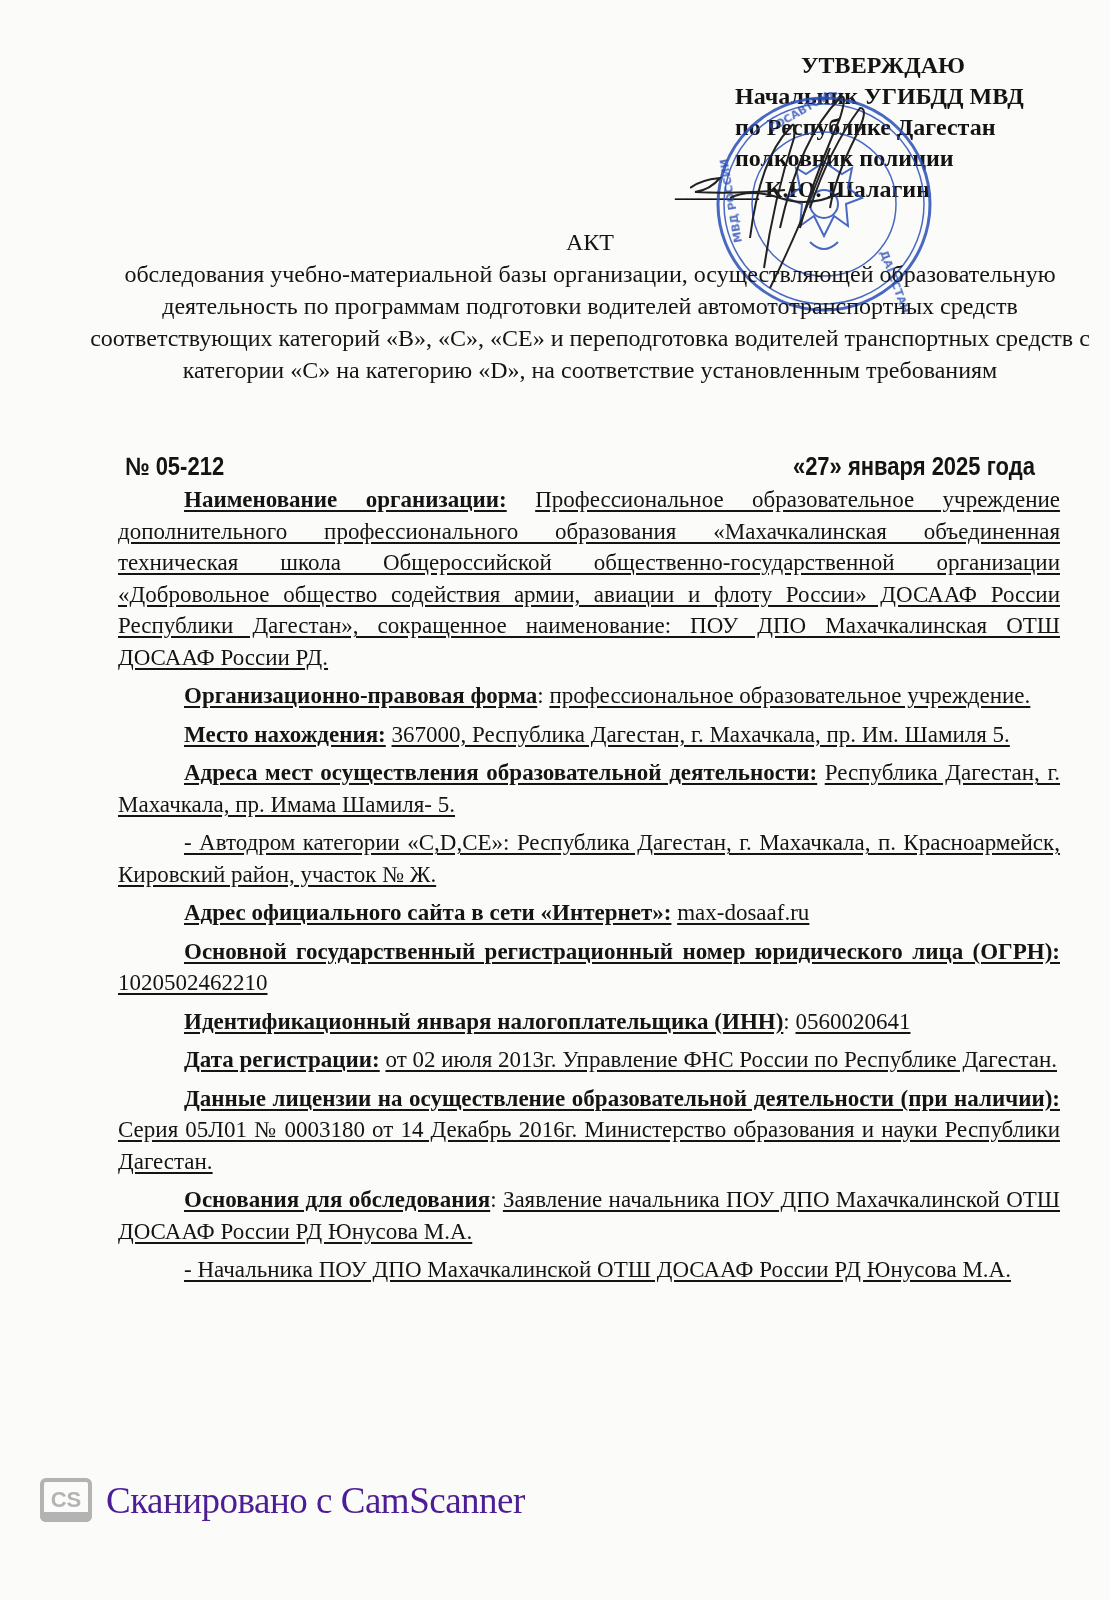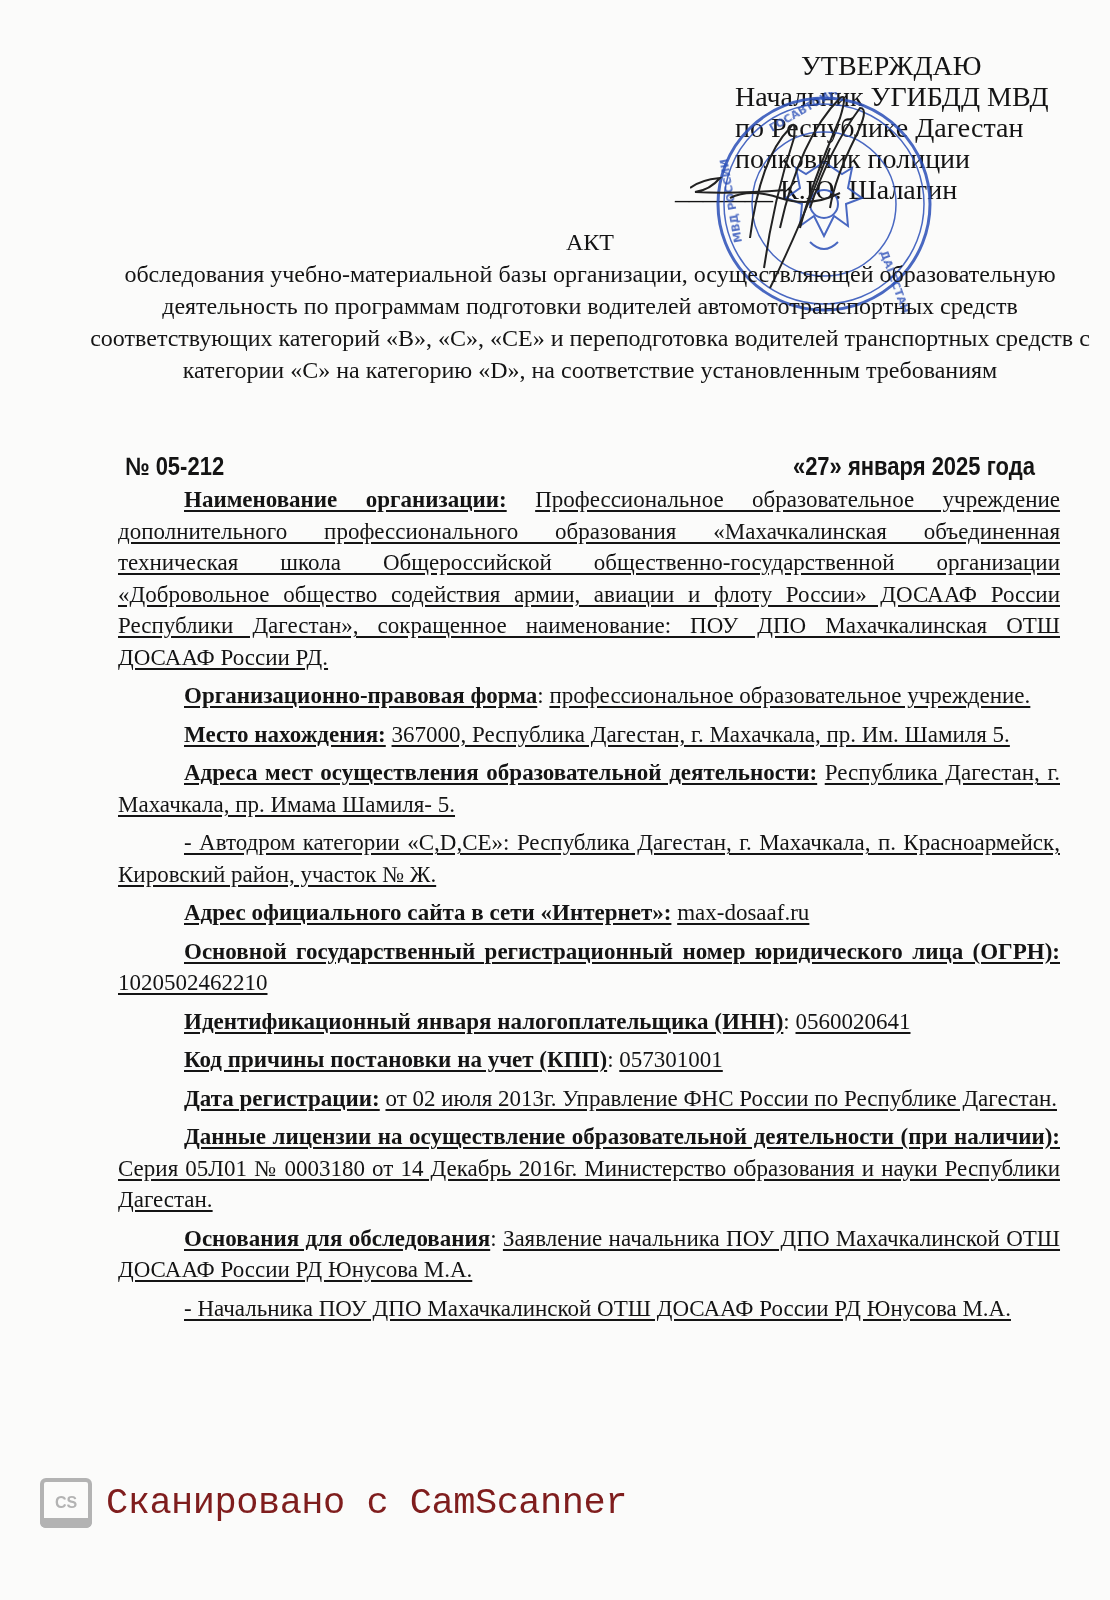--- a/index.html
+++ b/index.html
@@ -5,21 +5,21 @@
   html, body { margin: 0; padding: 0; }
   body {
     width: 1110px; height: 1600px; position: relative; overflow: hidden;
     background: #fbfbfa;
     font-family: "Liberation Serif", "DejaVu Serif", serif;
     color: #141414;
   }
   .page { position: absolute; left: 0; top: 0; width: 1110px; height: 1600px; }
 
   
-  .approve { position: absolute; left: 735px; top: 50px; font-size: 28px; line-height: 31px; }
+  .approve { position: absolute; left: 735px; top: 50px; font-size: 24px; line-height: 31px; font-weight: bold; }
   .approve .line { display: block; white-space: nowrap; }
   .approve .l0 { padding-left: 66px; }
 
   .stamp { position: absolute; left: 712px; top: 92px; width: 225px; height: 225px; pointer-events: none; }
   .signature { position: absolute; left: 690px; top: 88px; width: 200px; height: 210px; pointer-events: none; }
 
   
   .title-block { position: absolute; left: 90px; top: 226px; width: 1000px; text-align: center; font-size: 24px; line-height: 32px; }
   .title-block .act { display: block; }
 
@@ -27,23 +27,23 @@
   .numrow { position: absolute; left: 125px; top: 452px; width: 910px; font-family: "Liberation Sans Narrow", "Liberation Sans", sans-serif; font-weight: bold; font-size: 25px; display: flex; justify-content: space-between; transform: scaleX(0.88); transform-origin: left; width: 1034px; }
 
   
   .body { position: absolute; left: 118px; top: 484px; width: 942px; font-size: 23px; line-height: 31.5px; }
   .para { text-align: justify; text-indent: 66px; margin: 0 0 7px 0; }
   .para .lbl { font-weight: bold; text-decoration: underline; text-decoration-thickness: 2px; text-underline-offset: 3px; }
   .para .val { text-decoration: underline; text-underline-offset: 3px; }
 
   
   .wm { position: absolute; left: 40px; top: 1478px; display: flex; align-items: center; gap: 14px; color: #a9a9a9; }
-  .wm-logo { width: 52px; height: 50px; border: 4px solid #b3b3b3; border-radius: 6px; box-sizing: border-box; display: flex; align-items: center; justify-content: center; font-family: "Liberation Sans", sans-serif; font-weight: bold; font-size: 16px; color: #b3b3b3; position: relative; }
+  .wm-logo { width: 52px; height: 44px; border: 4px solid #b3b3b3; border-radius: 6px; box-sizing: border-box; display: flex; align-items: center; justify-content: center; font-family: "Liberation Sans", sans-serif; font-weight: bold; font-size: 22px; color: #b3b3b3; position: relative; }
   .wm-logo::after { content: ""; position: absolute; left: -4px; right: -4px; bottom: -4px; height: 10px; background: #b3b3b3; border-radius: 0 0 6px 6px; }
-  .wm-text { font-family: Liberation Mono, monospace; font-size: 37px; letter-spacing: -0.5px; color: #7f1d1d; }
+  .wm-text { font-family: Liberation Serif, serif; font-size: 37px; letter-spacing: -0.5px; color: #4c1d95; }
 </style>
 </head>
 <body>
 
 <div class="page">
 
   <div class="approve">
     <span class="line l0">УТВЕРЖДАЮ</span>
     <span class="line">Начальник УГИБДД МВД</span>
     <span class="line">по Республике Дагестан</span>
@@ -90,21 +90,20 @@
 
   <div class="body">
     <p class="para"><span class="lbl">Наименование организации:</span> <span class="val">Профессиональное образовательное учреждение дополнительного профессионального образования «Махачкалинская объединенная техническая школа Общероссийской общественно-государственной организации «Добровольное общество содействия армии, авиации и флоту России» ДОСААФ России Республики Дагестан», сокращенное наименование: ПОУ ДПО Махачкалинская ОТШ ДОСААФ России РД.</span></p>
     <p class="para"><span class="lbl">Организационно-правовая форма</span><span>: </span><span class="val">профессиональное образовательное учреждение.</span></p>
     <p class="para"><span class="lbl">Место нахождения:</span> <span class="val">367000, Республика Дагестан, г. Махачкала, пр. Им. Шамиля 5.</span></p>
     <p class="para"><span class="lbl">Адреса мест осуществления образовательной деятельности:</span> <span class="val">Республика Дагестан, г. Махачкала, пр. Имама Шамиля- 5.</span></p>
     <p class="para"><span class="val">- Автодром категории «C,D,CE»: Республика Дагестан, г. Махачкала, п. Красноармейск, Кировский район, участок № Ж.</span></p>
     <p class="para"><span class="lbl">Адрес официального сайта в сети «Интернет»:</span> <span class="val">max-dosaaf.ru</span></p>
     <p class="para"><span class="lbl">Основной государственный регистрационный номер юридического лица (ОГРН):</span> <span class="val">1020502462210</span></p>
     <p class="para"><span class="lbl">Идентификационный января налогоплательщика (ИНН)</span><span>: </span><span class="val">0560020641</span></p>
-    <p class="para"><span class="lbl">Код причины постановки на учет (КПП)</span><span>: </span><span class="val">057301001</span></p>
     <p class="para"><span class="lbl">Дата регистрации:</span> <span class="val">от 02 июля 2013г. Управление ФНС России по Республике Дагестан.</span></p>
     <p class="para"><span class="lbl">Данные лицензии на осуществление образовательной деятельности (при наличии):</span> <span class="val">Серия 05Л01 № 0003180 от 14 Декабрь 2016г. Министерство образования и науки Республики Дагестан.</span></p>
     <p class="para"><span class="lbl">Основания для обследования</span><span>: </span><span class="val">Заявление начальника ПОУ ДПО Махачкалинской ОТШ ДОСААФ России РД Юнусова М.А.</span></p>
     <p class="para"><span class="val">- Начальника ПОУ ДПО Махачкалинской ОТШ ДОСААФ России РД Юнусова М.А.</span></p>
   </div>
 
   <div class="wm">
     <div class="wm-logo">CS</div>
     <span class="wm-text">Сканировано с CamScanner</span>
   </div>

